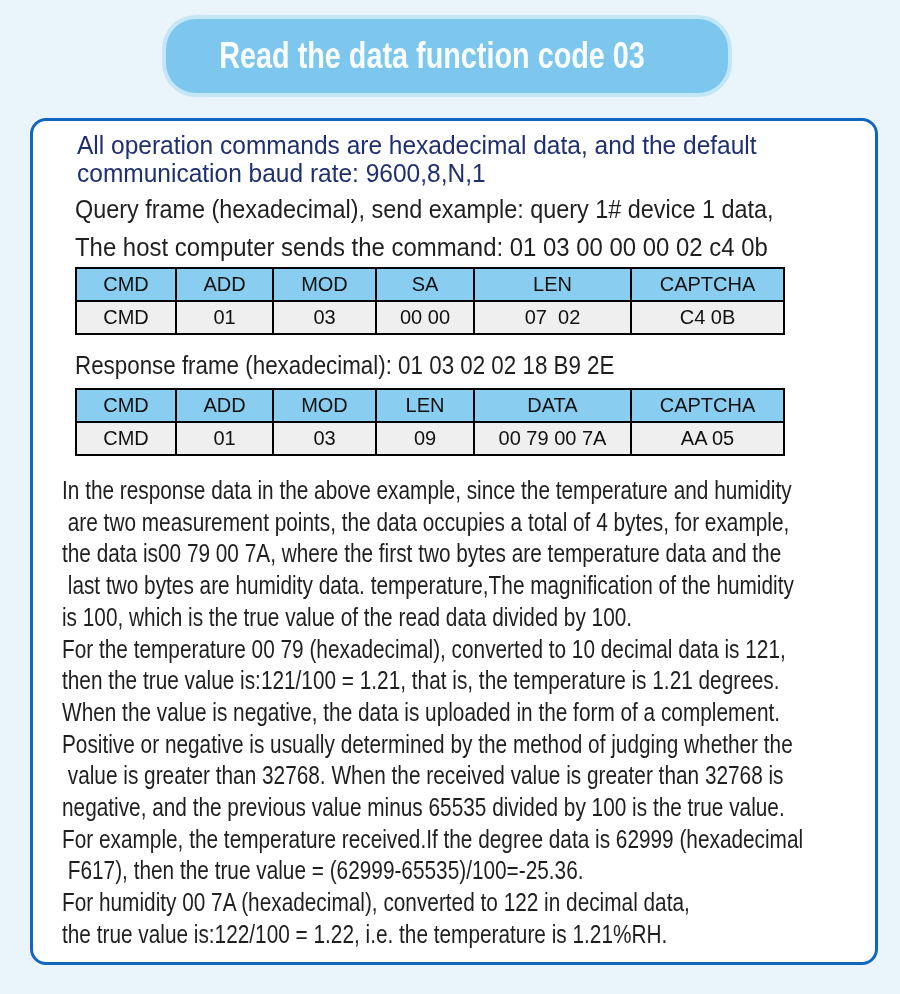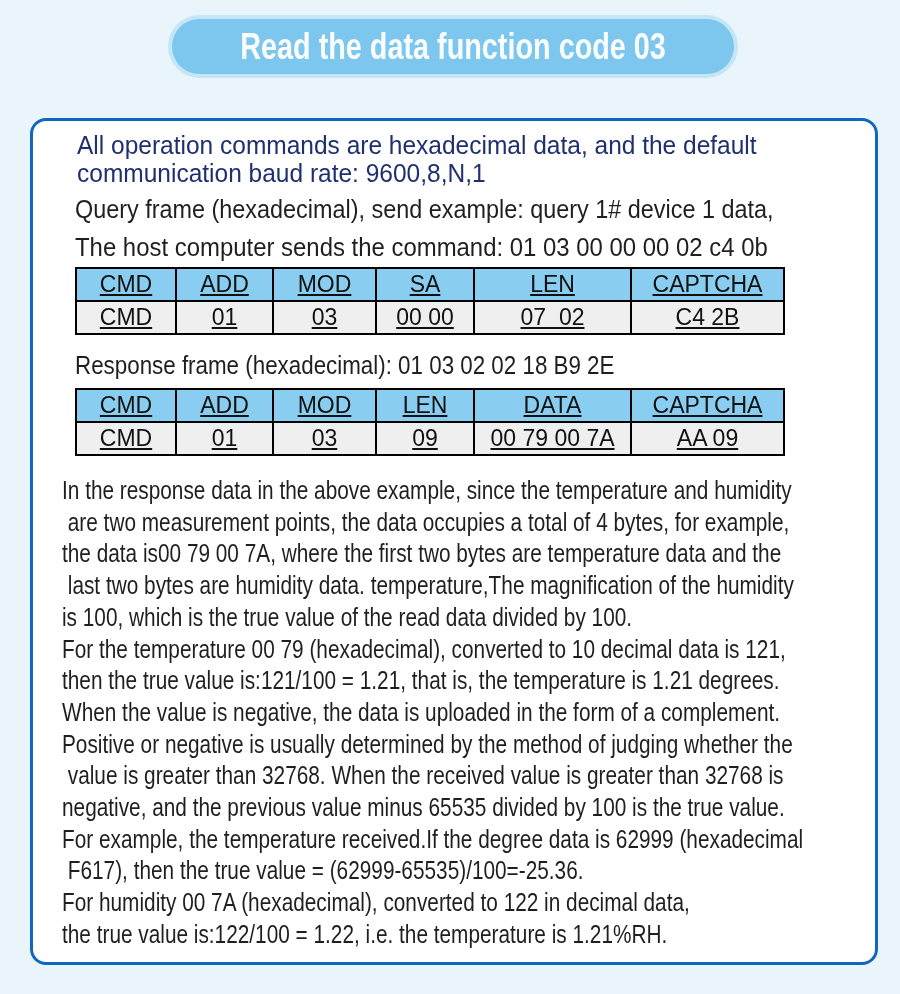--- a/index.html
+++ b/index.html
@@ -10,25 +10,25 @@
   }
   *{margin:0;padding:0;box-sizing:border-box;}
   html,body{width:900px;height:994px;}
   body{
     background:var(--page-bg);
     font-family:"Liberation Sans", sans-serif;
     position:relative;
     overflow:hidden;
   }
   .banner{
-    position:absolute;left:168px;top:15px;width:570px;height:63px;
+    position:absolute;left:162px;top:15px;width:570px;height:82px;
     background:var(--banner-bg);
     border:4px solid rgba(255,255,255,0.55);
     border-radius:34px;
-    display:flex;align-items:center;justify-content:center;
+    display:flex;align-items:center;
   }
   .banner-label{
     color:var(--banner-text);
     font-size:36px;font-weight:bold;
     white-space:pre;transform-origin:50% 50%;
   }
   .card{
     position:absolute;left:30px;top:118px;width:848px;height:847px;
     background:var(--card-bg);
     border:3px solid var(--card-border);
@@ -48,21 +48,21 @@
   .q1{top:74px;}
   .q2{top:112px;}
   .response-line{
     position:absolute;left:42px;top:230px;
     color:var(--body-text);
     font-size:26px;line-height:28px;
   }
   table.frame-table{
     position:absolute;left:42px;width:708px;
     border-collapse:collapse;table-layout:fixed;
-    font-size:23px;color:#111;text-decoration:underline;
+    font-size:20px;color:#111;
   }
   table.t1{top:146px;}
   table.t2{top:267px;}
   table.frame-table td{
     border:2px solid var(--table-border);
     height:33px;text-align:center;vertical-align:middle;
     white-space:pre;overflow:hidden;
   }
   table.frame-table tr.head td{background:var(--table-header-bg);}
   table.frame-table tr.data td{background:var(--table-row-bg);}
@@ -106,21 +106,21 @@
       <td>SA</td>
       <td>LEN</td>
       <td>CAPTCHA</td>
     </tr>
     <tr class="data">
       <td>CMD</td>
       <td>01</td>
       <td>03</td>
       <td>00 00</td>
       <td>07  02</td>
-      <td>C4 2B</td>
+      <td>C4 0B</td>
     </tr>
   </tbody>
     </table>
 
   <div class="response-line line" style="transform: scaleX(0.86);">Response frame (hexadecimal): 01 03 02 02 18 B9 2E</div>
 
   <table class="frame-table t2">
     <colgroup>
       <col style="width:100px">
         <col style="width:97px">
@@ -137,21 +137,21 @@
       <td>LEN</td>
       <td>DATA</td>
       <td>CAPTCHA</td>
     </tr>
     <tr class="data">
       <td>CMD</td>
       <td>01</td>
       <td>03</td>
       <td>09</td>
       <td>00 79 00 7A</td>
-      <td>AA 09</td>
+      <td>AA 05</td>
     </tr>
   </tbody>
     </table>
 
   <div class="body-block">
     <div class="line" style="transform: scaleX(0.8);">In the response data in the above example, since the temperature and humidity</div>
     <div class="line" style="transform: scaleX(0.8);"> are two measurement points, the data occupies a total of 4 bytes, for example,</div>
     <div class="line" style="transform: scaleX(0.8);">the data is00 79 00 7A, where the first two bytes are temperature data and the</div>
     <div class="line" style="transform: scaleX(0.8);"> last two bytes are humidity data. temperature,The magnification of the humidity</div>
     <div class="line" style="transform: scaleX(0.8);">is 100, which is the true value of the read data divided by 100.</div>

